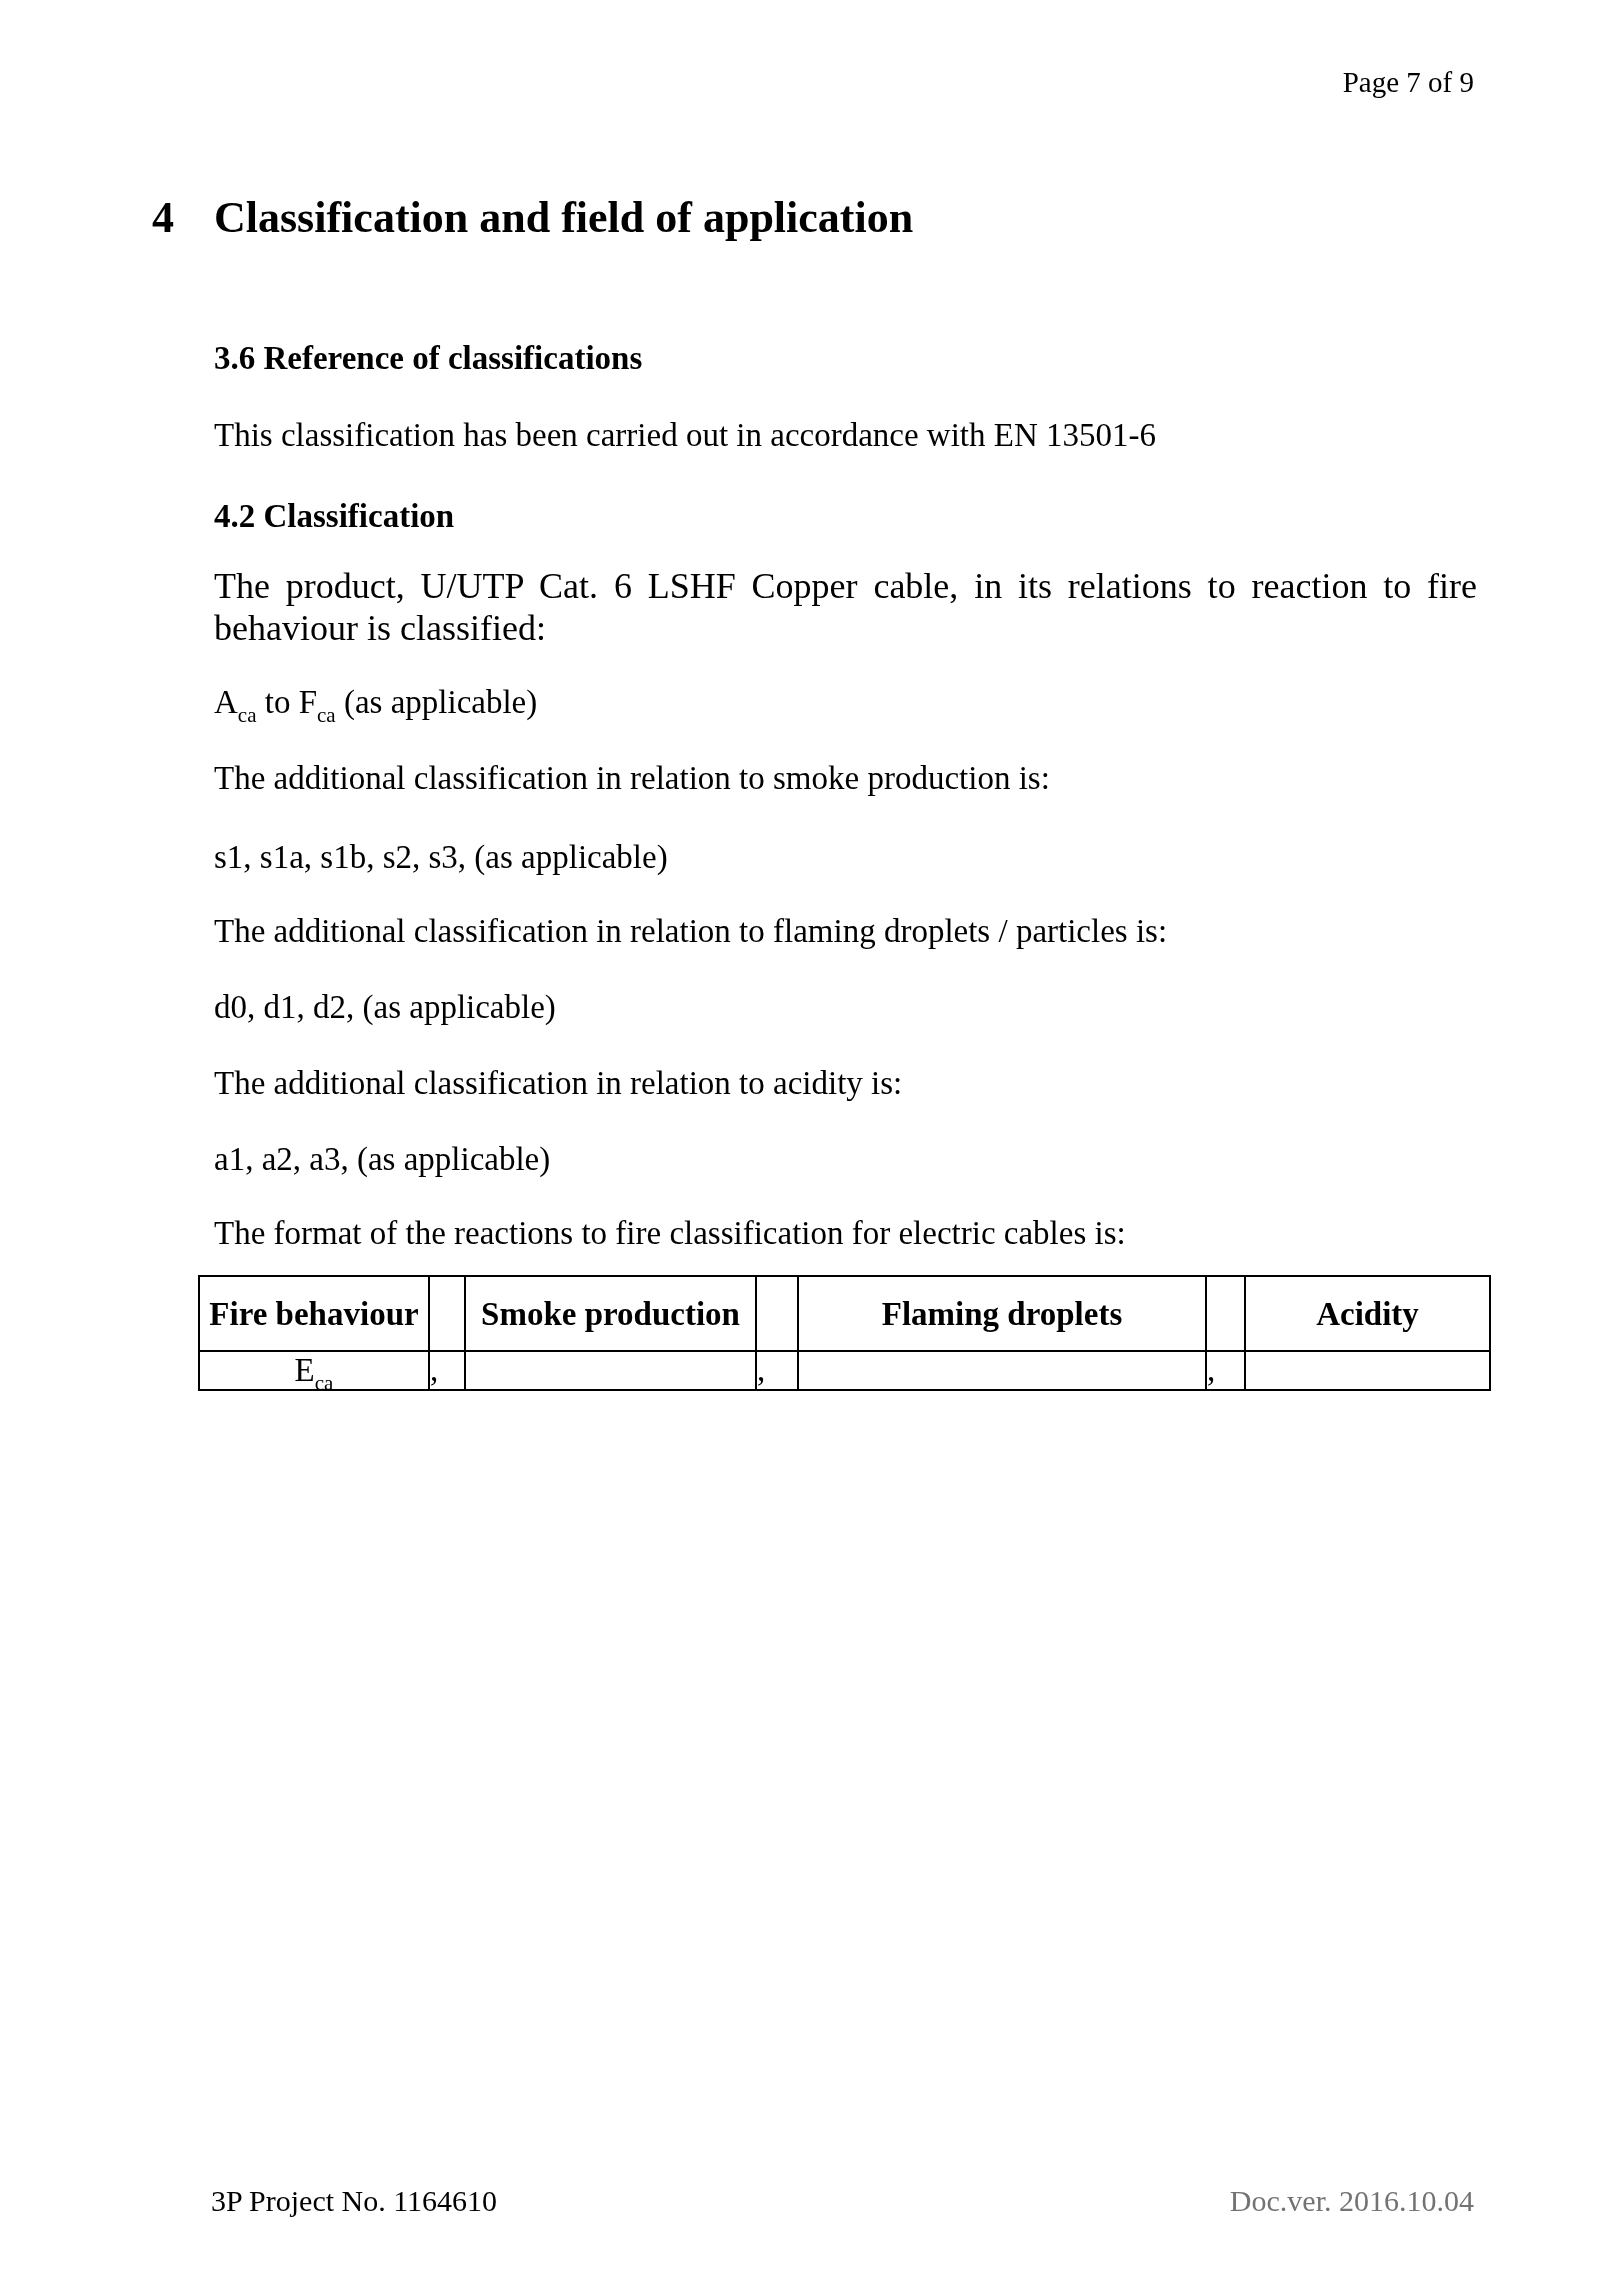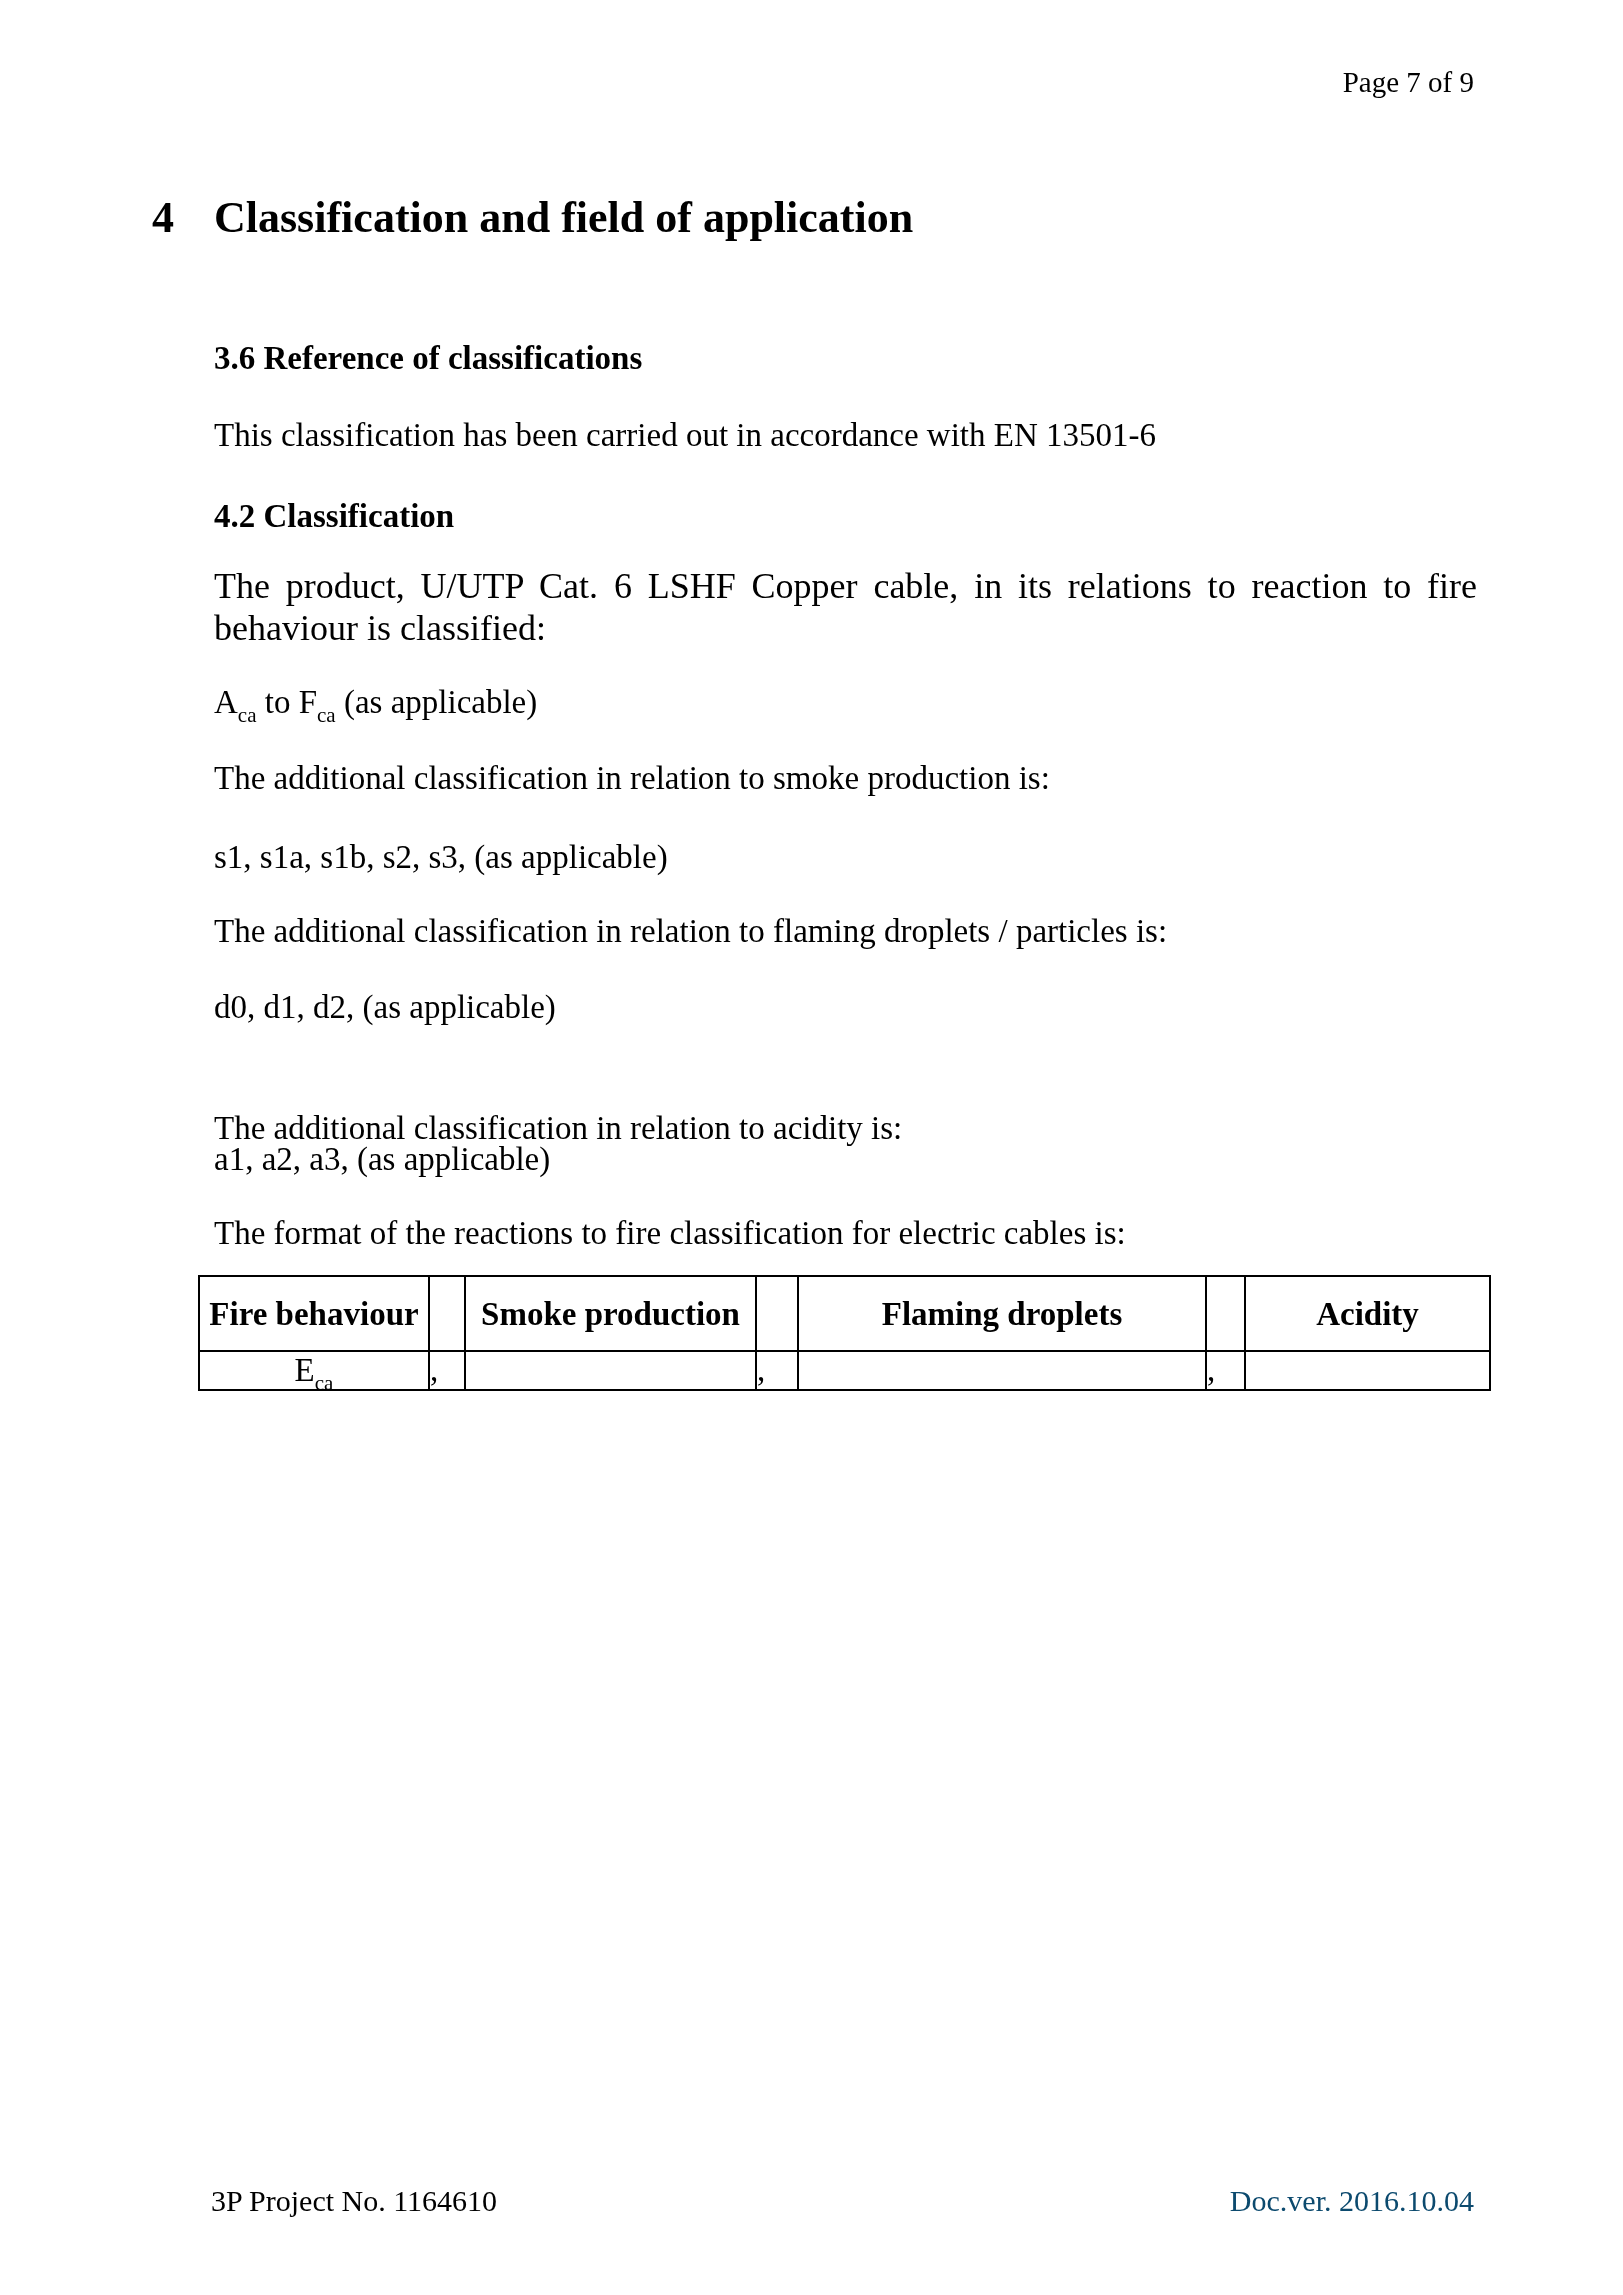--- a/index.html
+++ b/index.html
@@ -102,21 +102,21 @@
     left: 211px;
     font-size: 30px;
     line-height: 1.2;
     white-space: nowrap;
   }
   .footer-right {
     top: 2183px;
     right: 149px;
     font-size: 30px;
     line-height: 1.2;
-    color: #0c4a6e;
+    color: #737373;
     white-space: nowrap;
   }
 </style>
 </head>
 <body>
 
 <div class="page">
 
   <div class="abs page-number">Page 7 of 9</div>
 
@@ -135,21 +135,21 @@
   <div class="abs body-line" style="top:683px;"><span>A</span><sub>ca</sub><span> to F</span><sub>ca</sub><span> (as applicable)</span></div>
 
   <div class="abs body-line" style="top:759px;">The additional classification in relation to smoke production is:</div>
 
   <div class="abs body-line" style="top:838px;">s1, s1a, s1b, s2, s3, (as applicable)</div>
 
   <div class="abs body-line" style="top:912px;">The additional classification in relation to flaming droplets / particles is:</div>
 
   <div class="abs body-line" style="top:988px;">d0, d1, d2, (as applicable)</div>
 
-  <div class="abs body-line" style="top:1109px;">The additional classification in relation to acidity is:</div>
+  <div class="abs body-line" style="top:1064px;">The additional classification in relation to acidity is:</div>
 
   <div class="abs body-line" style="top:1140px;">a1, a2, a3, (as applicable)</div>
 
   <div class="abs body-line" style="top:1214px;">The format of the reactions to fire classification for electric cables is:</div>
 
   <table class="abs fmt-table">
     <colgroup>
       <col style="width:230px">
       <col style="width:36px">
       <col style="width:291px">

